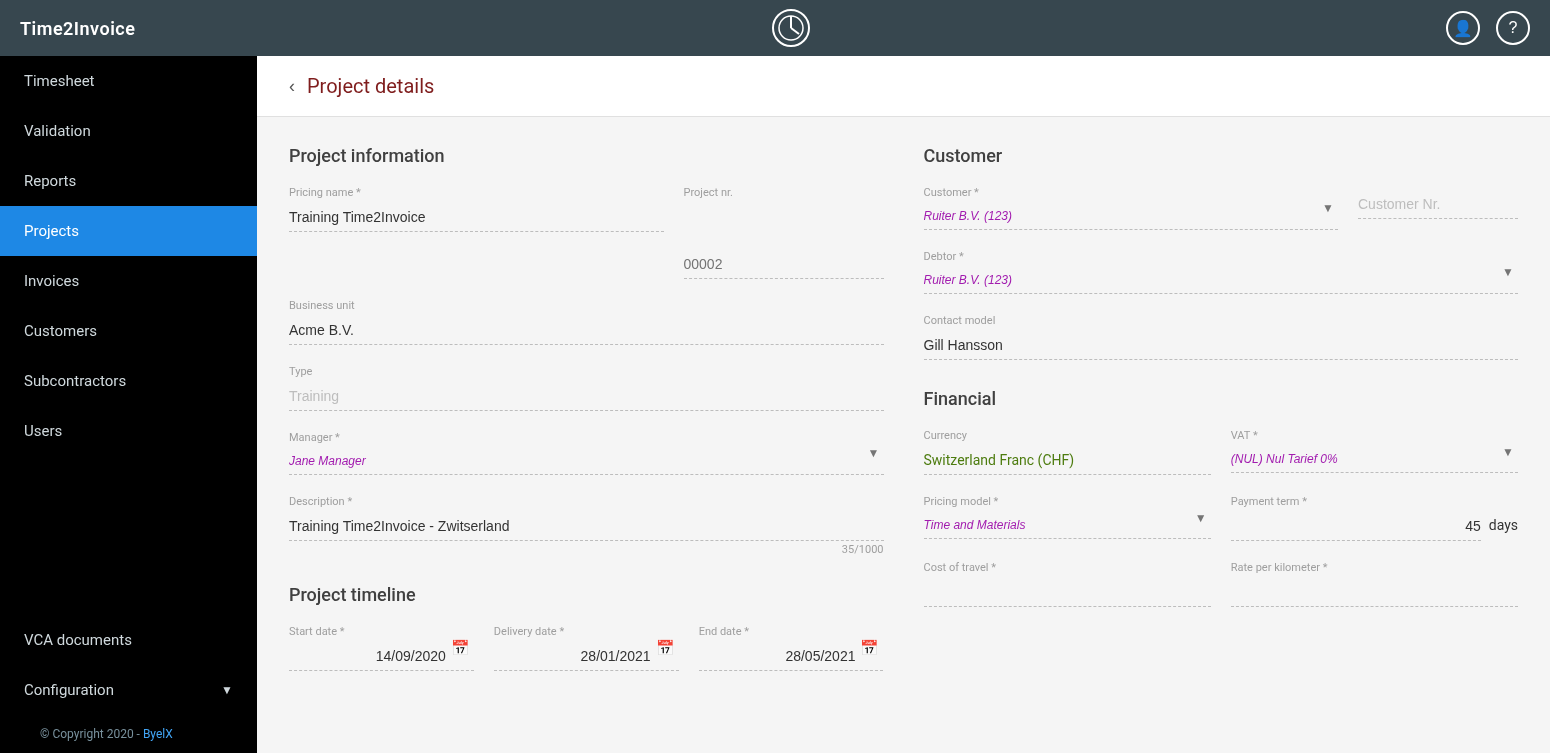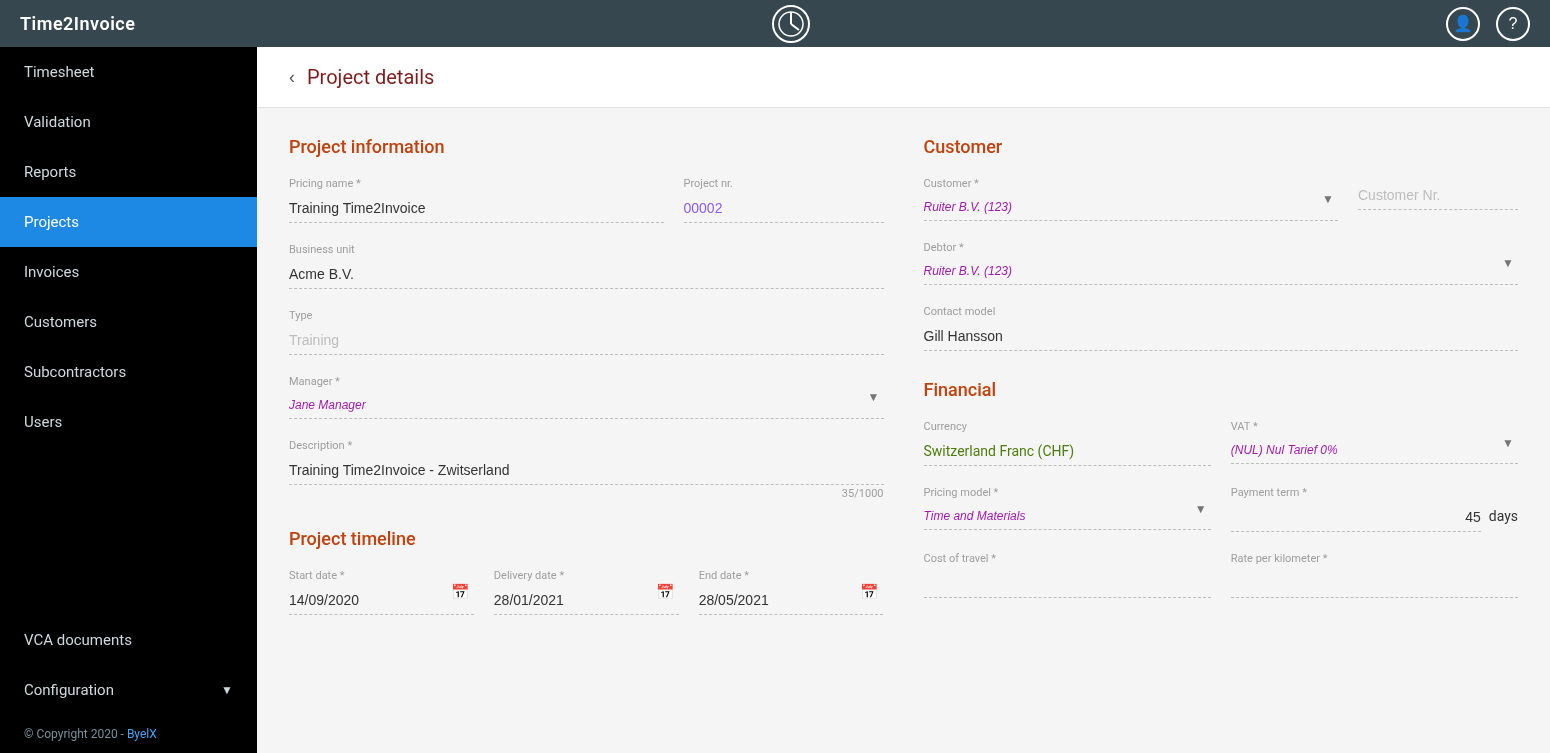--- a/index.html
+++ b/index.html
@@ -1,21 +1,21 @@
 <!DOCTYPE html>
 <html><head>
   <meta charset="utf-8">
   <style>
     * { box-sizing: border-box; margin: 0; padding: 0; }
     body { font-family: Roboto, Arial, sans-serif; background: #f5f5f5; color: #333; display: flex; flex-direction: column; height: 100vh; overflow: hidden; }
 
     
     .topbar {
       background: #37474f;
-      height: 47px;
+      height: 56px;
       display: flex;
       align-items: center;
       justify-content: space-between;
       padding: 0 20px;
       flex-shrink: 0;
       gap: 48px;
     }
     .topbar-logo {
       color: #fff;
       font-size: 18px;
@@ -72,21 +72,21 @@
       font-size: 15px;
       color: #cfd8dc;
       transition: background 0.2s;
     }
     .sidebar-item.active {
       background: #1e88e5;
       color: #fff;
     }
     .sidebar-footer {
       margin-top: auto;
-      padding: 12px 24px;
+      padding: 12px 40px;
       font-size: 12px;
       color: #78909c;
     }
     .sidebar-footer a {
       color: #42a5f5;
       text-decoration: none;
     }
     .sidebar-item-with-arrow {
       display: flex;
       align-items: center;
@@ -133,21 +133,21 @@
       grid-template-columns: 1fr 1fr;
       gap: 0 40px;
     }
 
     .form-section {
       margin-bottom: 28px;
     }
     .form-section-title {
       font-size: 18px;
       font-weight: 500;
-      color: #c2410c;
+      color: #404040;
       margin-bottom: 20px;
     }
 
     .form-row {
       display: flex;
       gap: 20px;
       margin-bottom: 20px;
     }
     .form-field {
       flex: 1;
@@ -211,20 +211,21 @@
       color: #757575;
       pointer-events: none;
       font-size: 12px;
     }
 
     .date-field {
       position: relative;
     }
     .date-field input {
       padding-right: 28px;
+      text-align: right;
     }
     .date-field .calendar-icon {
       position: absolute;
       right: 4px;
       top: 50%;
       transform: translateY(-50%);
       color: #757575;
       cursor: pointer;
       font-size: 15px;
     }
@@ -302,21 +303,21 @@
         <div class="form-section">
           <div class="form-section-title">Project information</div>
 
           <div class="form-row">
             <div class="form-field">
               <label>Pricing name *</label>
               <input type="text" value="Training Time2Invoice" style="">
             </div>
             <div class="form-field" style="max-width:200px;">
               <label>Project nr.</label>
-              <input type="text" style="color: #8b5cf6;" value="00002">
+              <input type="text" style="color: #737373; margin-top: 47px;" value="00002">
             </div>
           </div>
 
           <div class="form-row">
             <div class="form-field">
               <label>Business unit</label>
               <input type="text" value="Acme B.V." style="">
             </div>
           </div>
 

